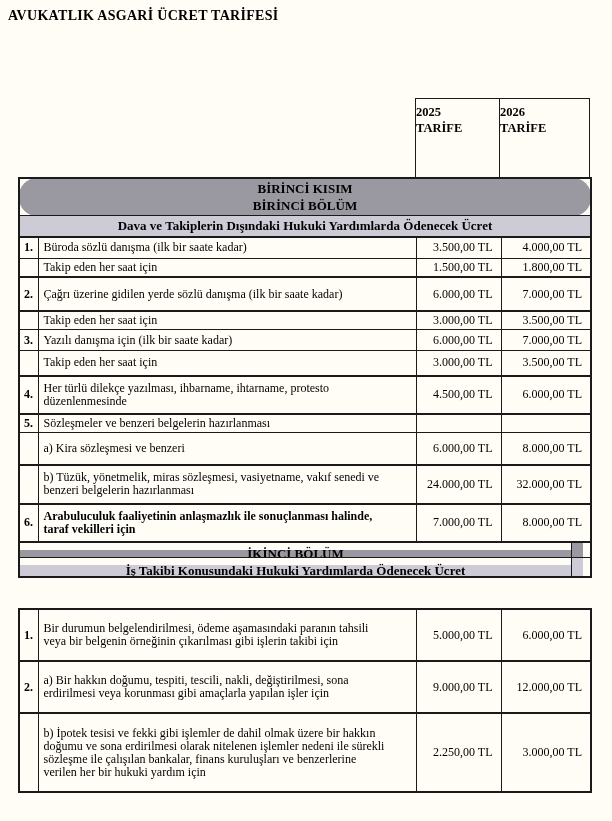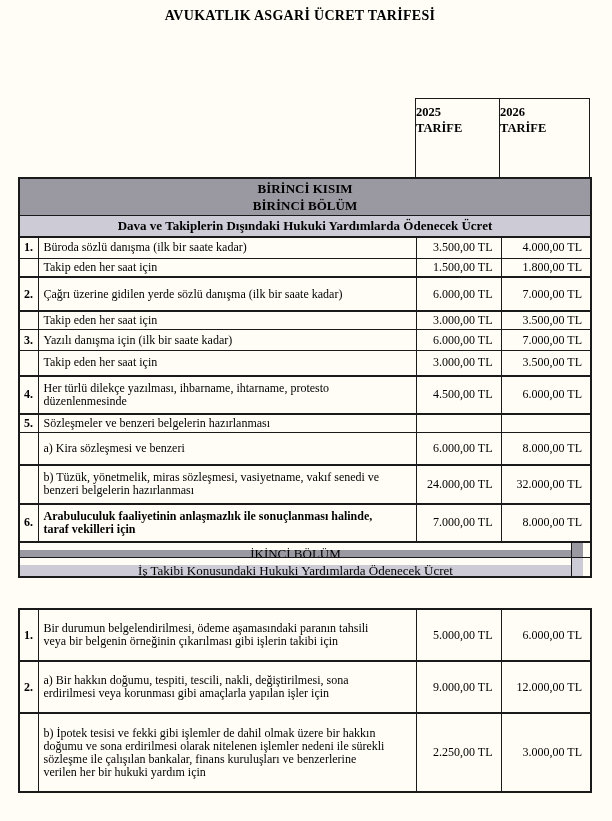--- a/index.html
+++ b/index.html
@@ -10,22 +10,22 @@
   }
   html,body{margin:0;padding:0;}
   body{
     width:612px;height:821px;position:relative;
     background:var(--page-bg);
     font-family:"Liberation Serif", serif;
     color:#000;
     overflow:hidden;
   }
   .doc-title{
-    position:absolute;top:8px;left:16px;width:568px;
-    text-align:center;font-weight:bold;font-size:14px;letter-spacing:.3px;
+    position:absolute;top:8px;left:8px;width:568px;
+    text-align:left;font-weight:bold;font-size:14px;letter-spacing:.3px;
   }
   .year-boxes{
     position:absolute;top:98px;left:415px;height:79px;display:flex;
   }
   .ybox{
     box-sizing:border-box;border:1px solid var(--line);border-bottom:none;
     text-align:left;padding-top:5px;font-weight:bold;font-size:12.5px;line-height:16px;
   }
   .ybox.y1{width:85px;}
   .ybox.y2{width:90px;border-left:none;}
@@ -42,36 +42,36 @@
     font-size:12px;line-height:13px;vertical-align:middle;
     overflow:hidden;box-sizing:border-box;padding:0;
   }
   tr.thick td{border-top-width:2px;}
   td.num{font-weight:bold;padding:1px 2px 1px 4px;text-align:left;}
   td.desc{padding:2px 8px 2px 5px;white-space:pre-line;}
   td.price{text-align:right;padding:1px 8px 1px 2px;}
   tr.boldrow td.desc{font-weight:bold;}
   td.band{
     background:var(--band-dark);text-align:center;font-weight:bold;
-    font-size:13px;line-height:17px;padding:1px 0;
+    font-size:13px;line-height:17px;padding:1px 0;border-radius:18px;
   }
   td.sub{
     background:var(--band-light);text-align:center;font-weight:bold;
     font-size:13px;padding:1px 0;
   }
   tr.band-0{height:37px;} tr.sub-0{height:21px;border-radius:6px;}
   tr.band-1{height:16px;} tr.sub-1{height:17px;}
   td.band2{padding:0;background:transparent;border-top-width:2px;}
   tr.sub-1 td.band2{border-top-width:1px;}
   .b2wrap{display:flex;align-items:stretch;width:100%;}
   tr.band-1 .b2wrap{height:14px;}
   tr.sub-1 .b2wrap{height:18px;}
   .b2main{
     flex:1;display:flex;align-items:center;justify-content:center;
-    font-weight:normal;font-size:13px;margin-top:7px;
+    font-weight:bold;font-size:13px;margin-top:7px;
   }
   .b2slot{width:11px;border-left:1px solid var(--line);}
   .b2gap{width:7px;}
   .b2wrap.dark .b2main,.b2wrap.dark .b2slot{background:var(--band-dark);}
   .b2wrap.light .b2main,.b2wrap.light .b2slot{background:var(--band-light);}
 </style>
 </head>
 <body>
 
 <div>

